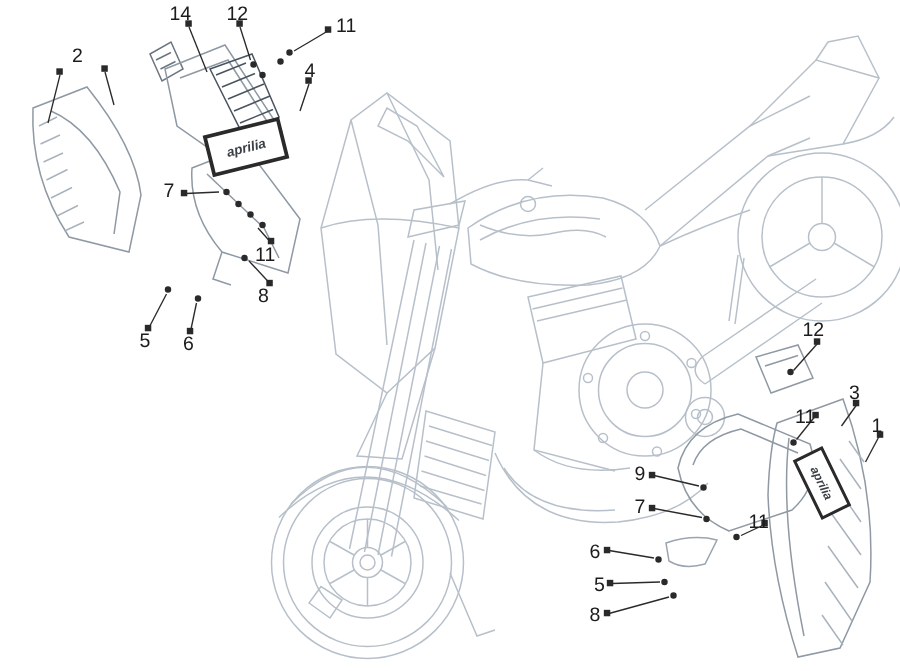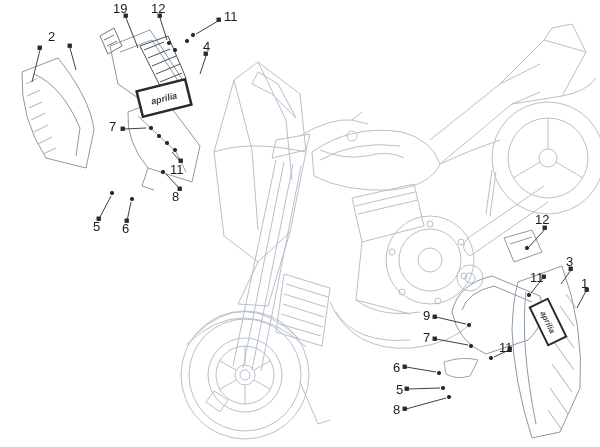--- a/index.html
+++ b/index.html
@@ -219,21 +219,21 @@
         <line x1="408" y1="389" x2="440" y2="388"></line>
       <circle cx="443" cy="388" r="1.7"></circle>
       <rect x="403" y="407" width="3.4" height="3.4"></rect>
         <line x1="406" y1="409" x2="446" y2="398"></line>
       <circle cx="449" cy="397" r="1.7"></circle>
     </g>
   </svg>
 
   <div class="callout-layer">
       <span class="callout" style="left: 48px; top: 30px;">2</span>
-      <span class="callout" style="left: 113px; top: 2px;">19</span>
+      <span class="callout" style="left: 113px; top: 2px;">14</span>
       <span class="callout" style="left: 151px; top: 2px;">12</span>
       <span class="callout" style="left: 224px; top: 10px;">11</span>
       <span class="callout" style="left: 203px; top: 40px;">4</span>
       <span class="callout" style="left: 109px; top: 120px;">7</span>
       <span class="callout" style="left: 170px; top: 163px;">11</span>
       <span class="callout" style="left: 172px; top: 190px;">8</span>
       <span class="callout" style="left: 93px; top: 220px;">5</span>
       <span class="callout" style="left: 122px; top: 222px;">6</span>
       <span class="callout" style="left: 535px; top: 213px;">12</span>
       <span class="callout" style="left: 566px; top: 255px;">3</span>

